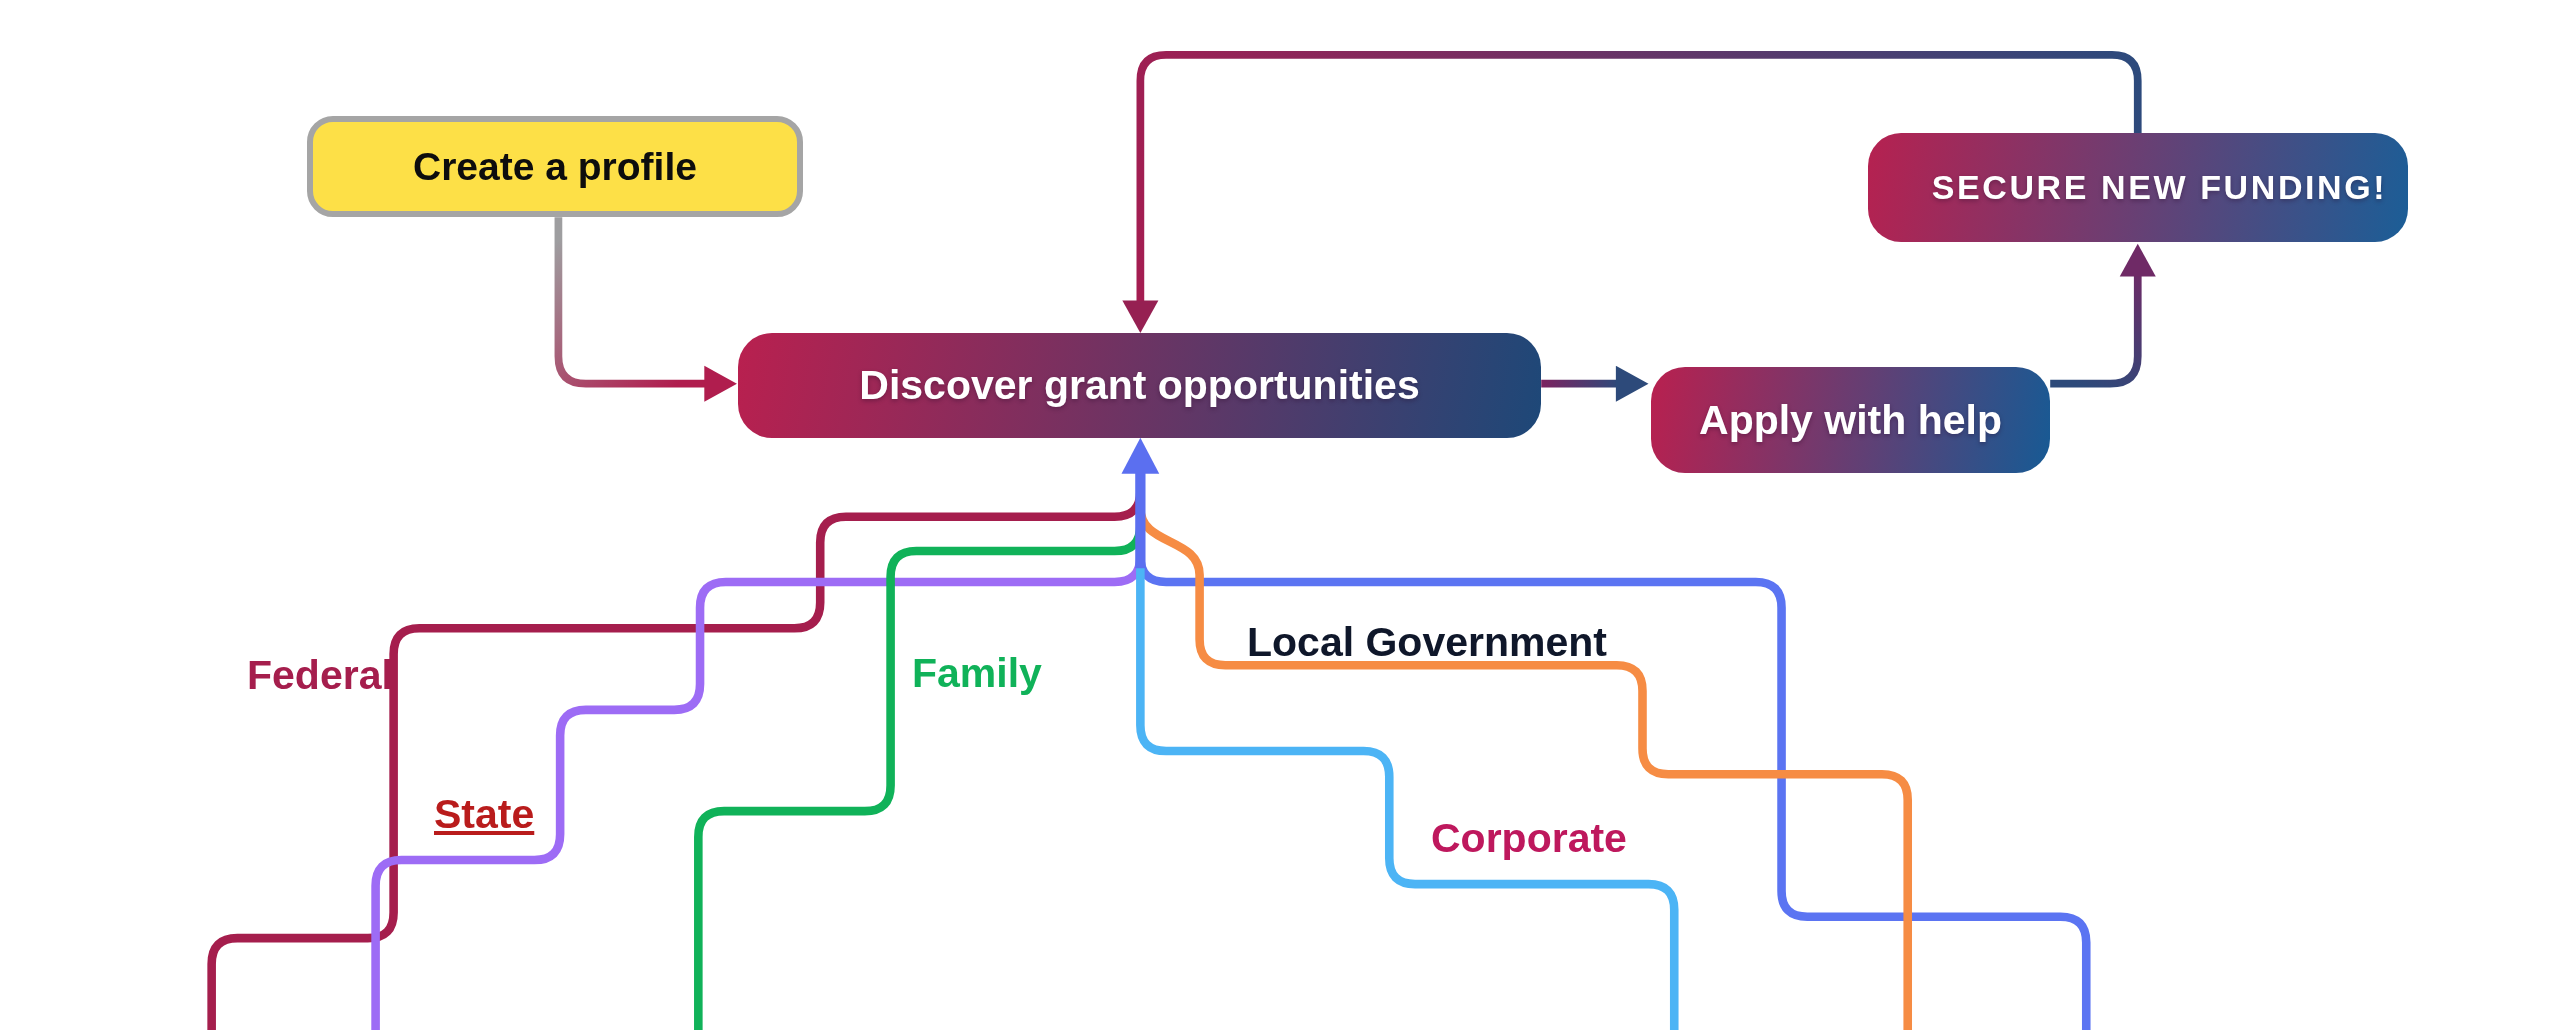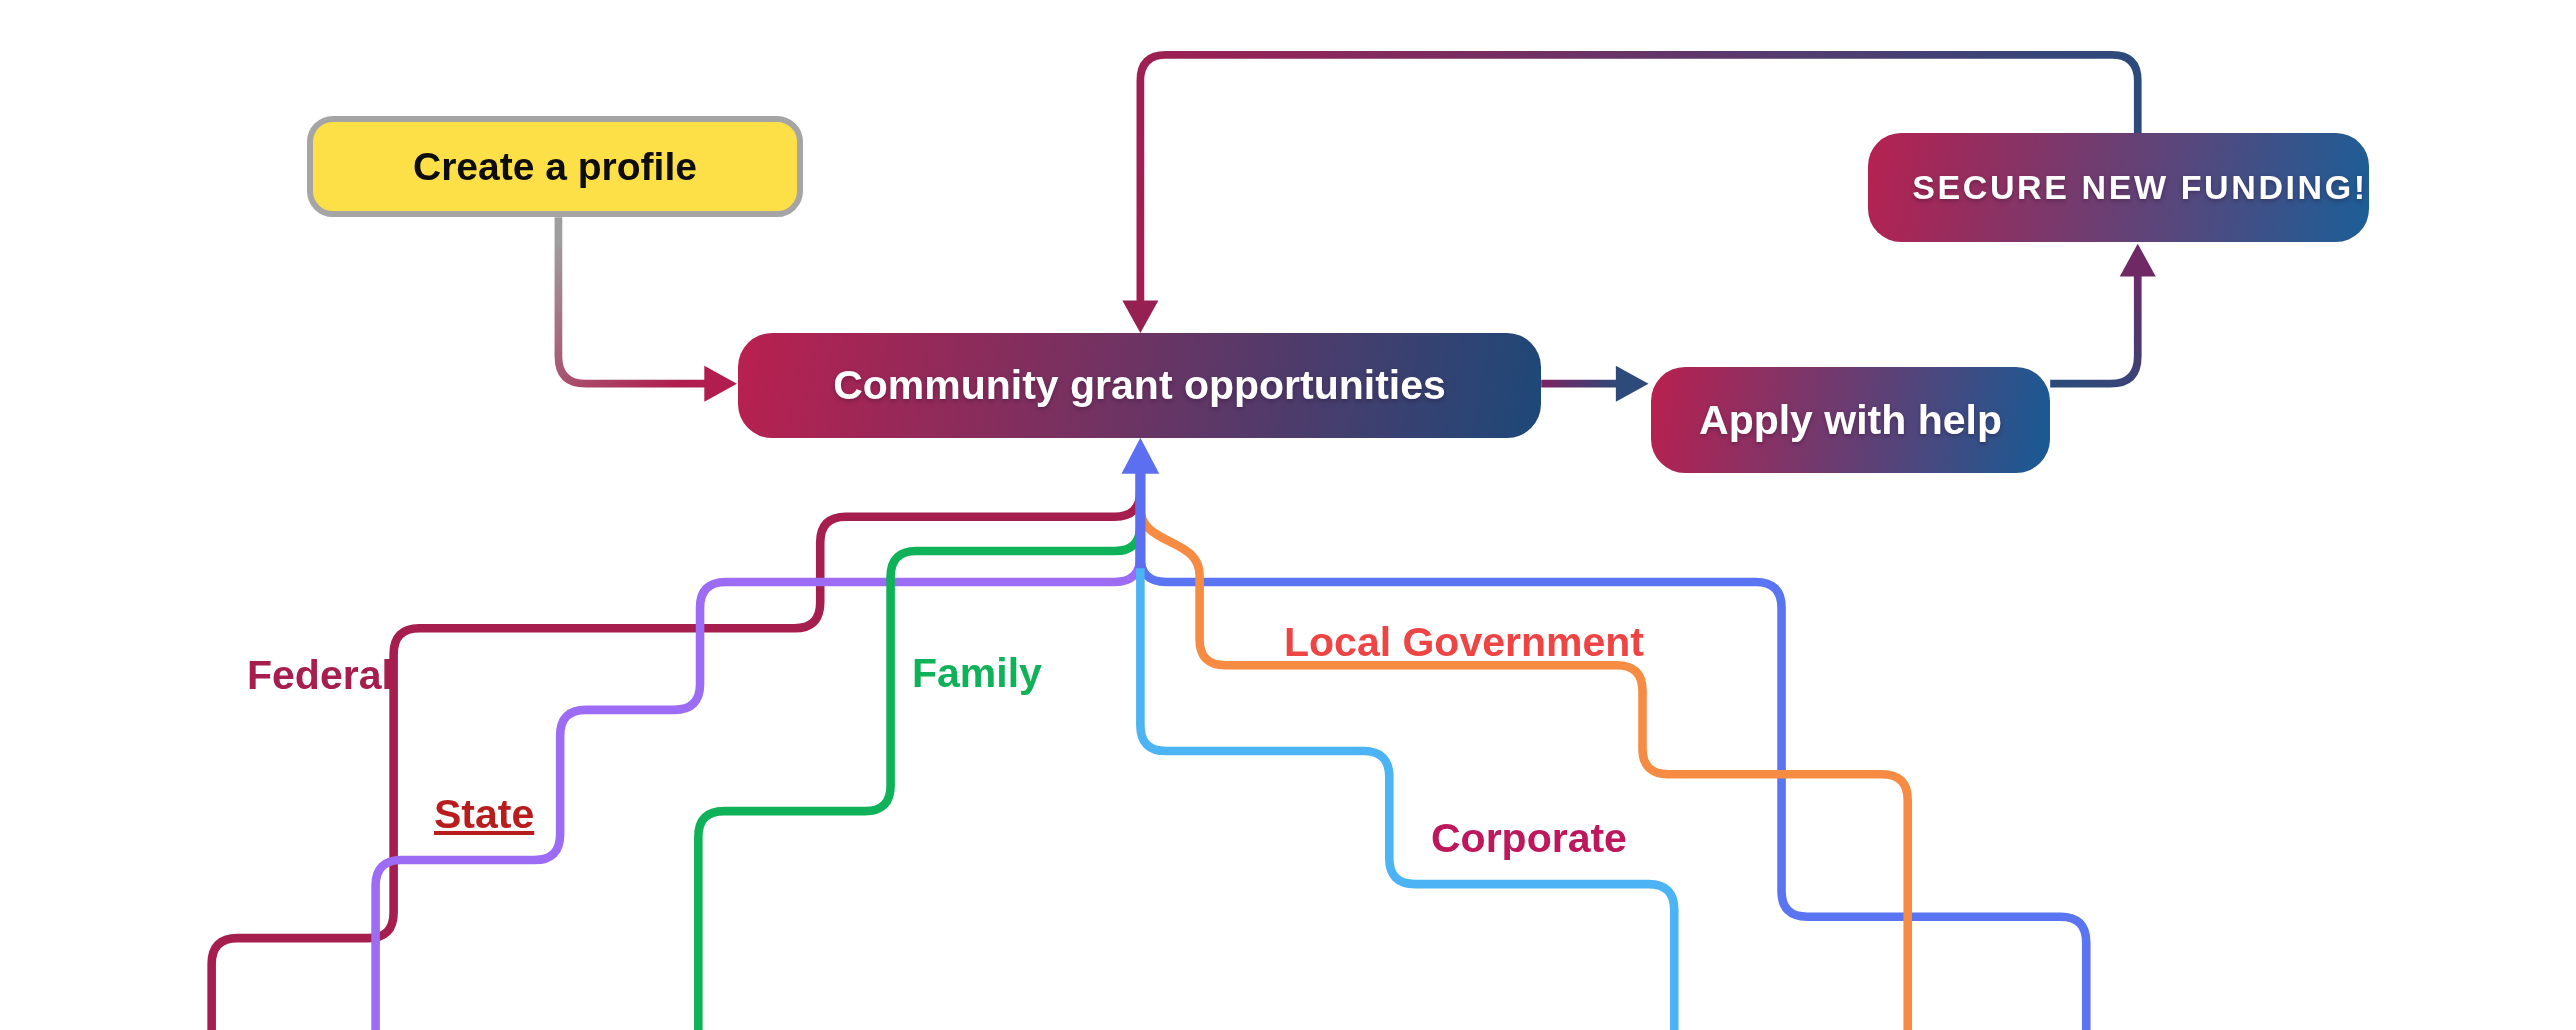--- a/index.html
+++ b/index.html
@@ -23,34 +23,34 @@
   }
   .node-discover .w-medium{font-weight:600;}
   .node-discover .w-bold{font-weight:800;text-align:right;}
   .node-apply{
     left:1651px;top:333px;width:399px;height:106px;border-radius:34px;
     background:linear-gradient(100deg,#b9204f 0%,#175a94 100%);font-size:41px;
     text-shadow:0 1.7px 4.3px rgba(40,10,40,.35);
     margin-top:34px;
   }
   .node-secure{
-    left:1868px;top:133px;width:501px;height:109px;border-radius:33px;
+    left:1868px;top:133px;width:540px;height:109px;border-radius:33px;
     background:linear-gradient(100deg,#b62150 0%,#1b5e97 100%);
     font-size:34px;font-weight:800;letter-spacing:2.6px;text-transform:uppercase;
     text-shadow:0 1.7px 4.3px rgba(40,10,40,.35);
     padding-left:43px;
   }
   .src-label{
     position:absolute;font-size:41px;font-weight:700;line-height:1.55;white-space:nowrap;
   }
   .lbl-federal{left:247px;top:644px;color:#a51e4d;}
   .lbl-state{left:434px;top:783px;color:#b91c1c;text-decoration:underline;}
   .lbl-family{left:912px;top:642px;color:#10b259;}
   .lbl-community{left:1245px;top:515px;color:#5b74f2;}
-  .lbl-localgov{left:1247px;top:611px;color:#ef4444;margin-left:37px;}
+  .lbl-localgov{left:1247px;top:611px;color:#0f172a;}
   .lbl-corporate{left:1431px;top:807px;color:#be185d;}
 </style>
 </head>
 <body>
 
 <div id="stage">
 
   <svg id="wires" viewBox="0 0 3000 1200" xmlns="http://www.w3.org/2000/svg">
     <defs>
       <linearGradient id="gradCreate" gradientUnits="userSpaceOnUse" x1="650" y1="280" x2="790" y2="447">
@@ -92,21 +92,21 @@
 
     <path d="M2388,447 H2458 Q2490,447 2490,415 V320" fill="none" stroke="url(#gradApplySecure)" stroke-width="9"></path>
     <polygon points="2490,284 2469,322 2511,322" fill="#6f2a66"></polygon>
   </svg>
 
   <div class="node node-create">
     <span>Create a profile</span>
   </div>
 
   <div class="node node-discover">
-    <span><span class="w-medium">Community </span><span class="w-bold">grant opportunities</span></span>
+    <span><span class="w-medium">Discover </span><span class="w-bold">grant opportunities</span></span>
   </div>
 
   <div class="node node-apply">
     <span>Apply with help</span>
   </div>
 
   <div class="node node-secure">
     <span>SECURE NEW FUNDING!</span>
   </div>
 

